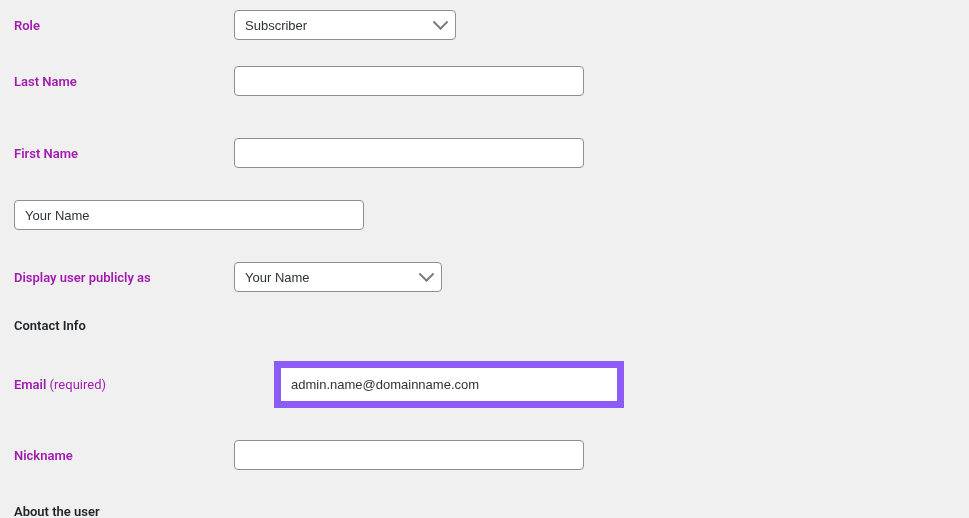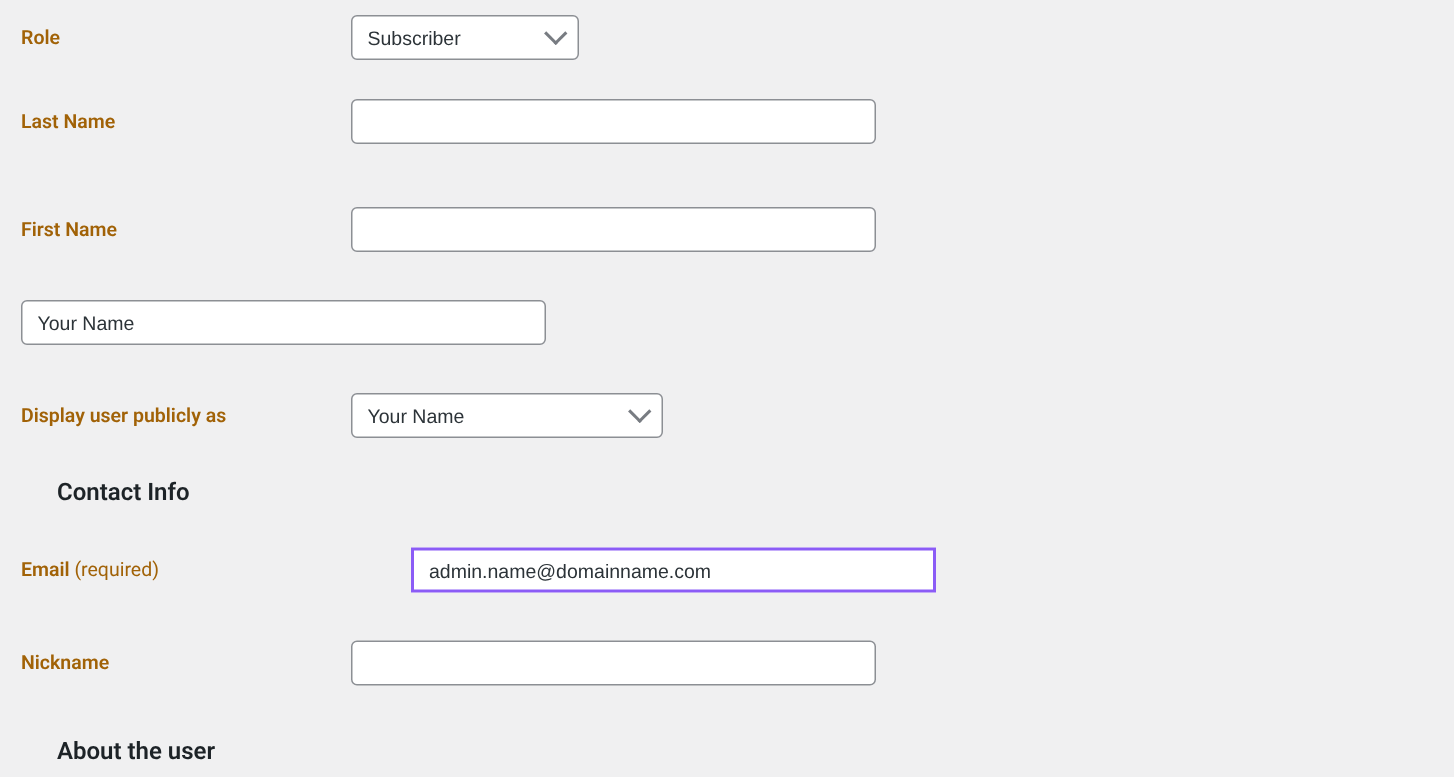--- a/index.html
+++ b/index.html
@@ -16,21 +16,21 @@
     }
     .form-row {
       display: flex;
       align-items: center;
       padding: 10px 0 10px 14px;
     }
     .form-label {
       width: 220px;
       font-weight: 600;
       font-size: 13px;
-      color: #a16207;
+      color: #a21caf;
       flex-shrink: 0;
     }
     .form-label .required {
       font-weight: 400;
     }
     .form-field {
       flex: 0 0 auto;
     }
     select {
       appearance: none;
@@ -52,43 +52,42 @@
       position: absolute;
       right: 10px;
       top: 50%;
       width: 9px;
       height: 9px;
       border-right: 2px solid #787c82;
       border-bottom: 2px solid #787c82;
       transform: translateY(-75%) rotate(45deg);
       pointer-events: none;
     }
-    select.role-select { width: 152px; }
+    select.role-select { width: 222px; }
     select.displayname-select { width: 208px; }
     input[type="text"] {
       background: #ffffff;
       border: 1px solid #8c8f94;
       border-radius: 4px;
       font-size: 13px;
       color: #2c3338;
       padding: 5px 10px;
       height: 30px;
       width: 350px;
     }
     input.email-field {
-      border: 2px solid #8b5cf6;
+      border: 7px solid #8b5cf6;
       border-radius: 0;
-      height: 30px;
+      height: 47px;
     }
     h2.section-heading {
-      font-size: 16px;
+      font-size: 13px;
       font-weight: 600;
       color: #1d2327;
       padding: 18px 0 8px 14px;
-      margin-left: 24px;
     }
   </style>
 </head>
 <body>
 
 <div class="form-table">
 
   <div class="form-row">
     <div class="form-label">Role</div>
     <div class="form-field">

